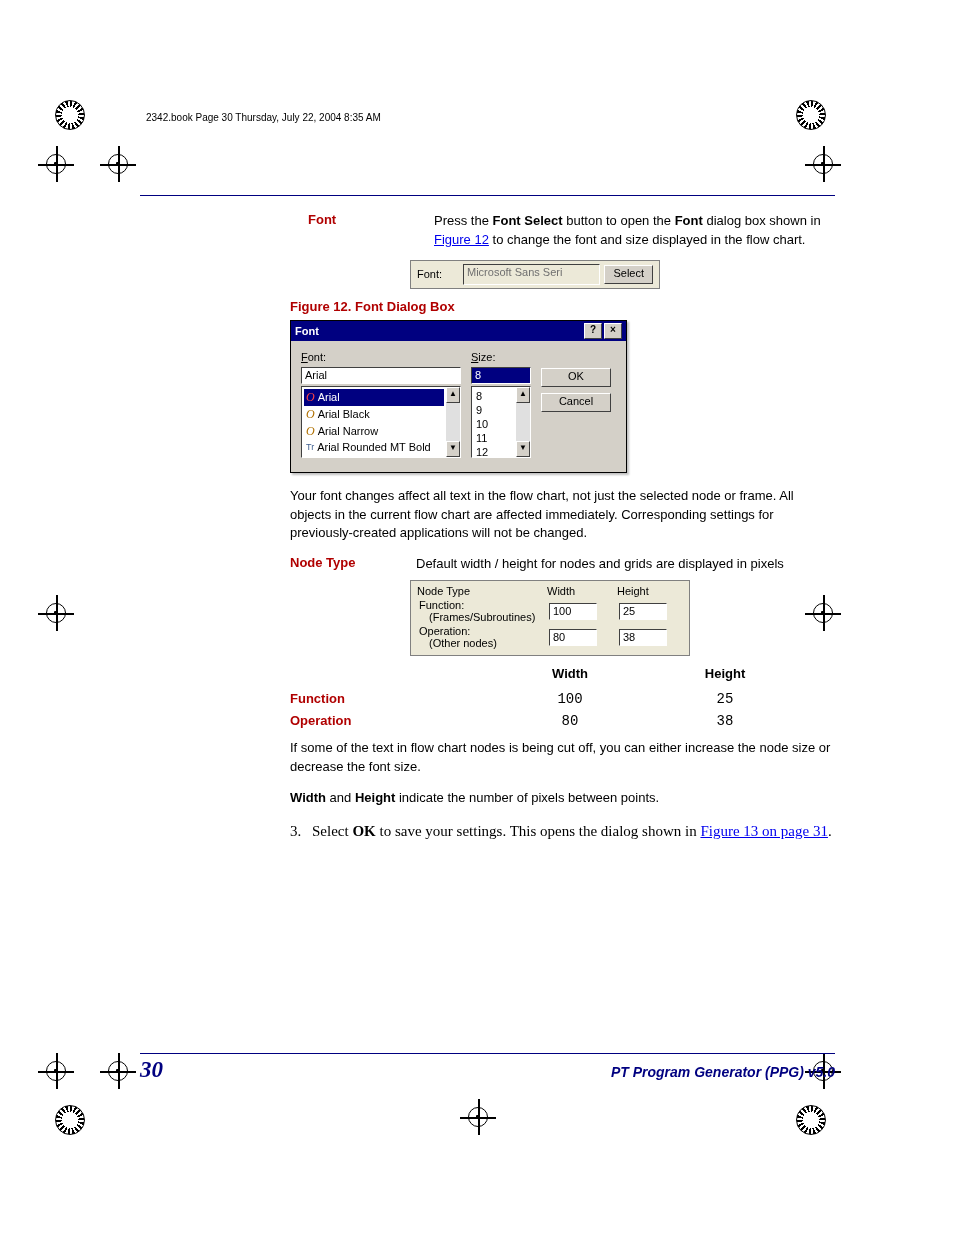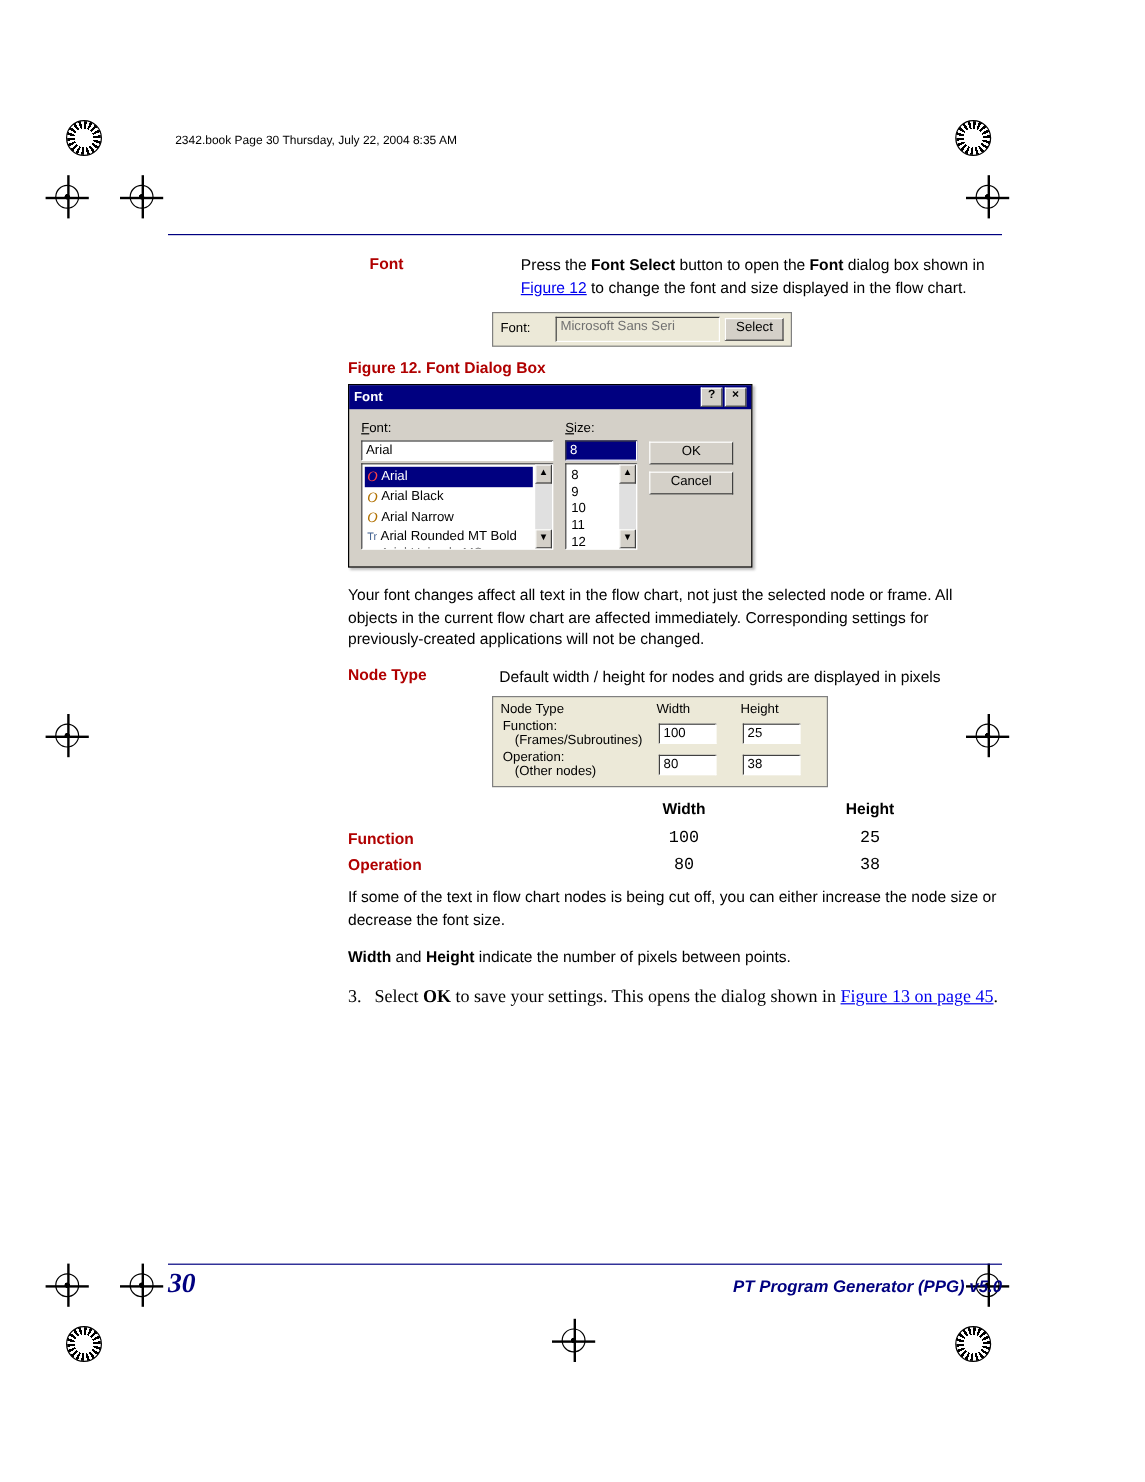--- a/index.html
+++ b/index.html
@@ -534,21 +534,21 @@
 
     <div class="para">If some of the text in flow chart nodes is being cut off, you can either increase the node size or decrease the font size.</div>
 
     <div class="para">
       <span class="bold-blue">Width</span><span> and </span><span class="bold-blue">Height</span><span> indicate the number of pixels between points.</span>
     </div>
 
     <div class="step">
       <div class="num">3.</div>
       <div class="step-body">
-        <span>Select </span><b>OK</b><span> to save your settings. This opens the dialog shown in </span><span class="blue-link">Figure 13 on page 45</span><span>.</span>
+        <span>Select </span><b>OK</b><span> to save your settings. This opens the dialog shown in </span><span class="blue-link">Figure 13 on page 31</span><span>.</span>
       </div>
     </div>
 
   </div>
 
   <div class="footer">
     <span class="page-num">30</span>
     <span class="book-title">PT Program Generator (PPG)   v5.0</span>
   </div>
 

